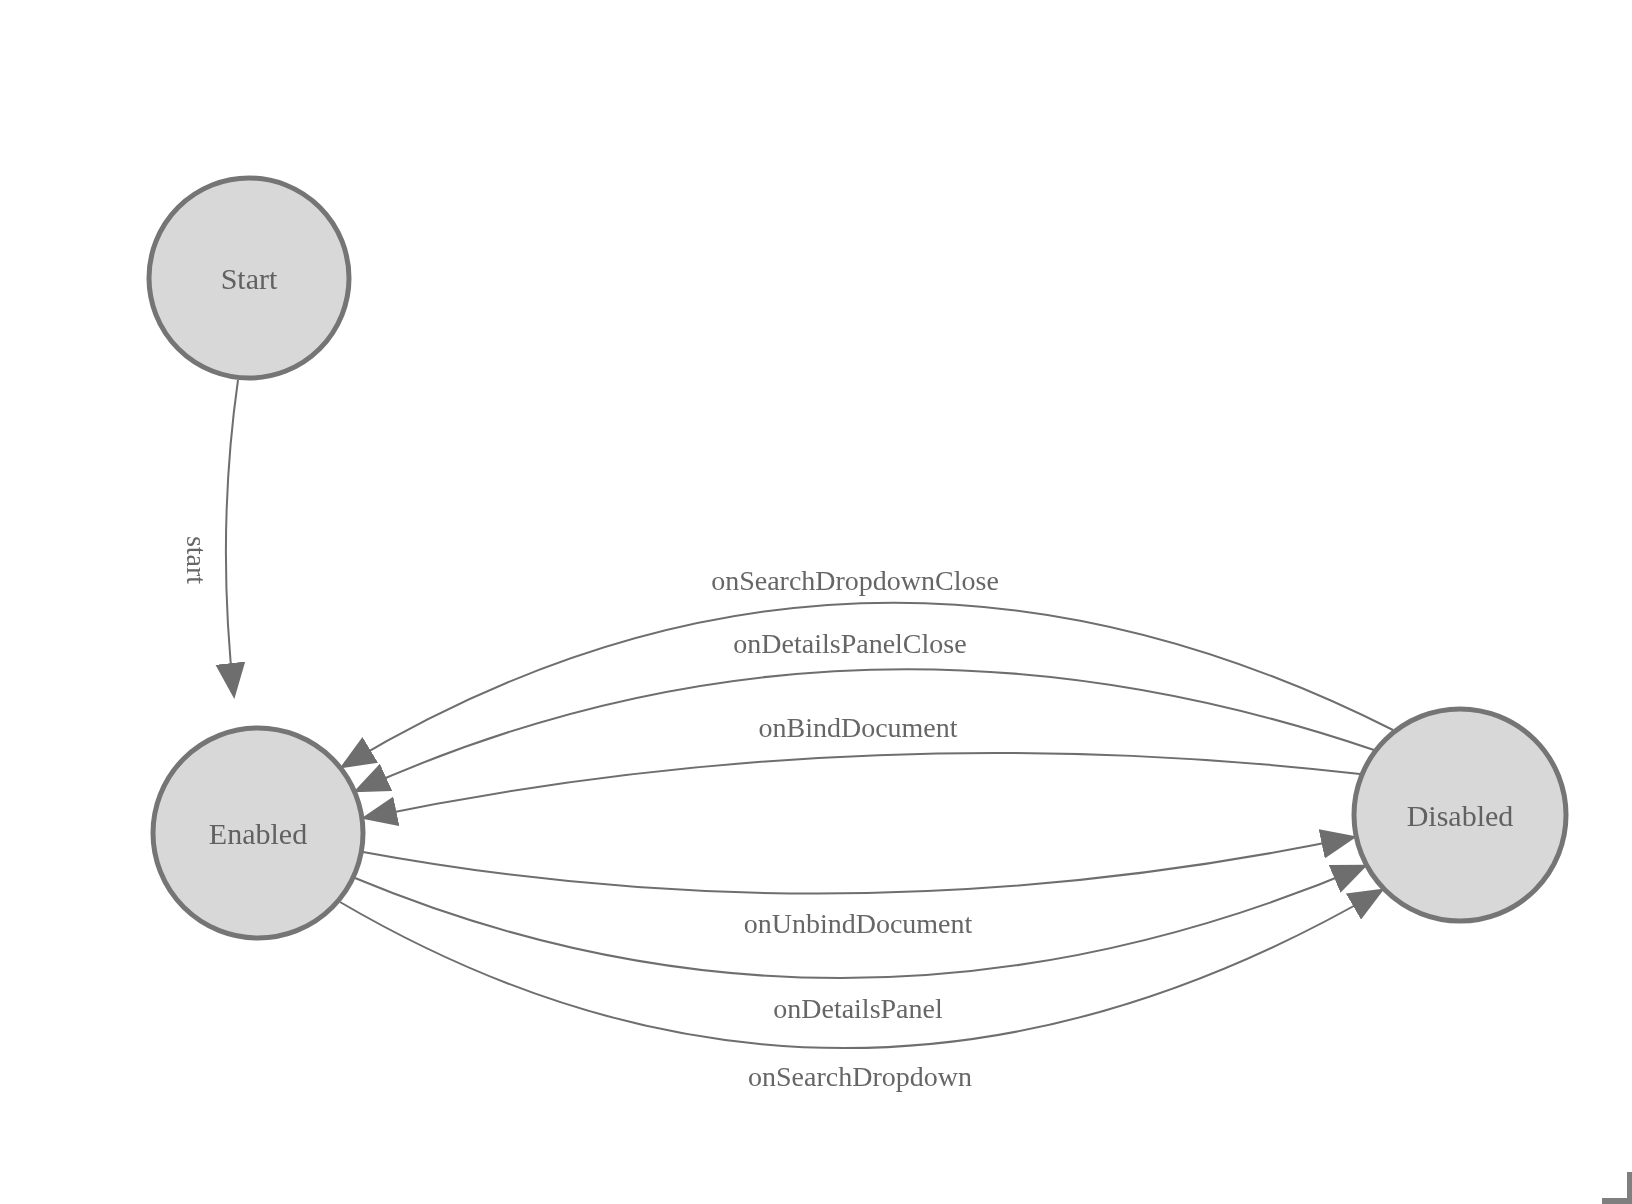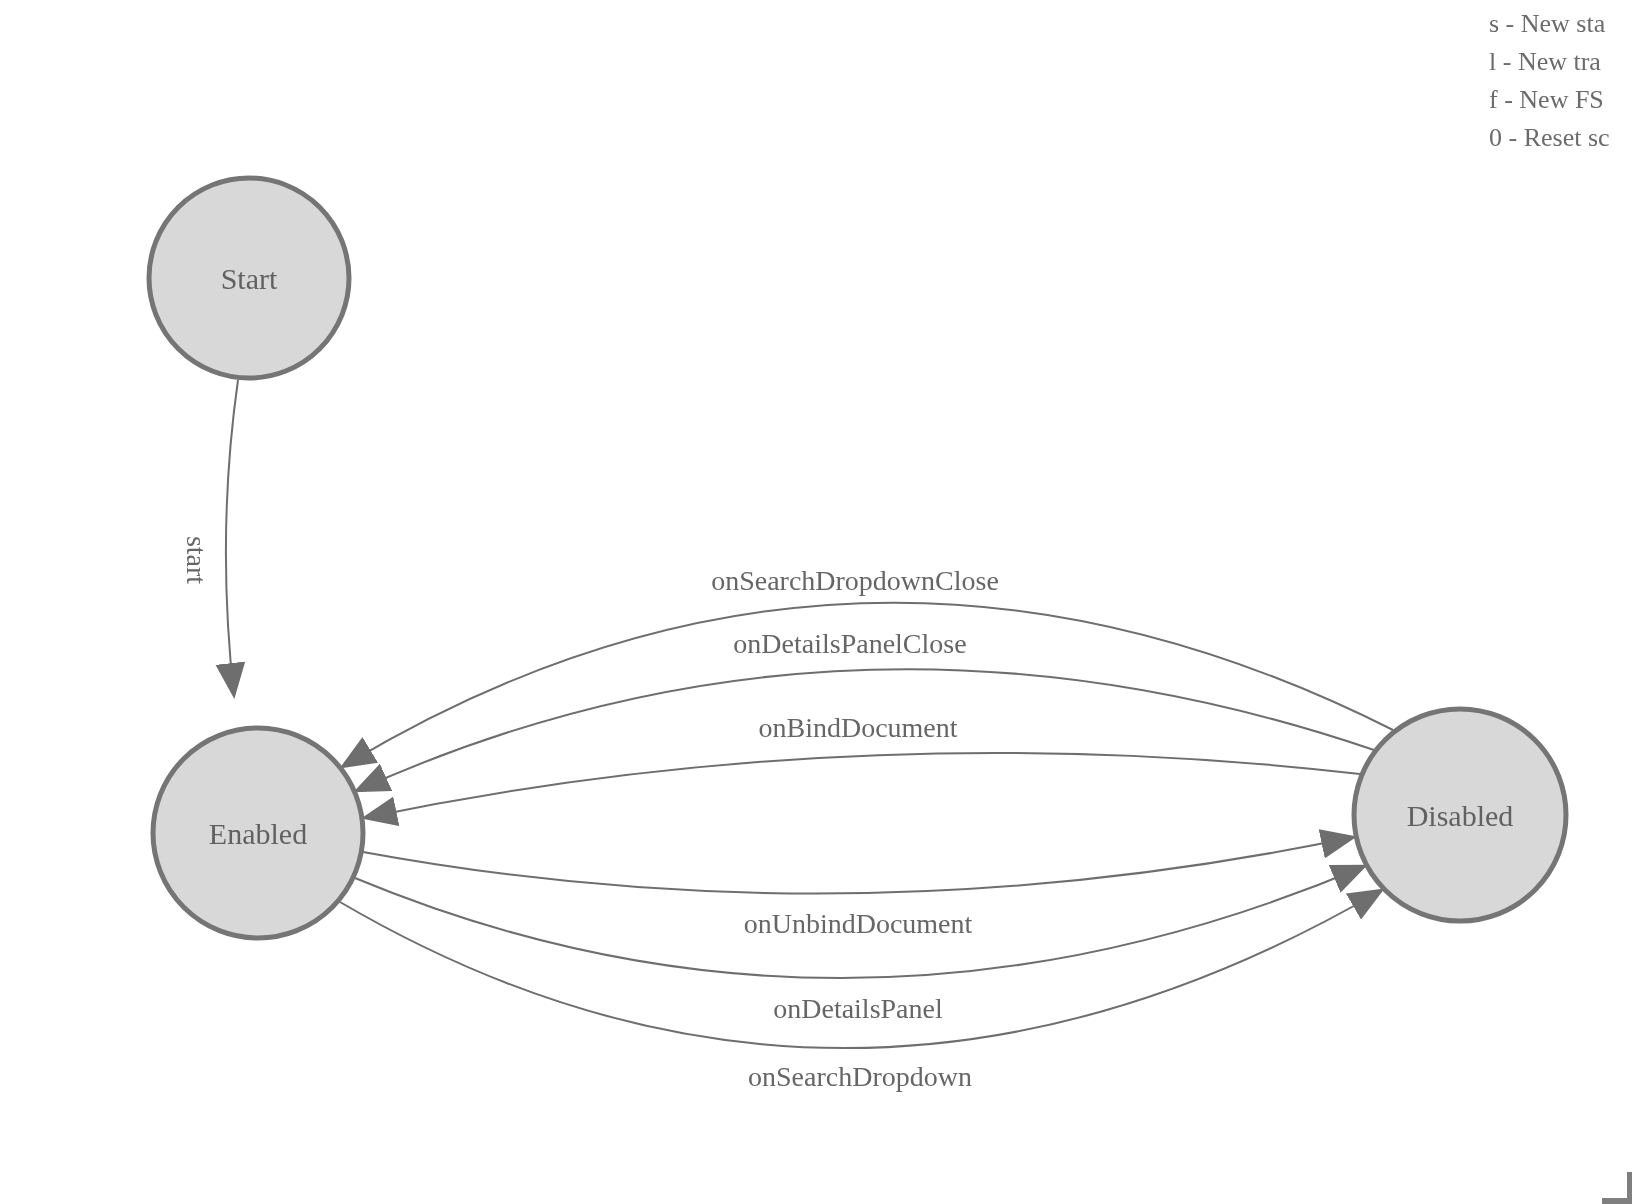--- a/index.html
+++ b/index.html
@@ -103,20 +103,14 @@
       <text class="edge-label" x="858" y="1018">onDetailsPanel</text>
       <text class="edge-label" x="860" y="1086">onSearchDropdown</text>
     </g>
 
     <g class="corner-marker">
       <rect x="1627" y="1172" width="5" height="32"></rect>
       <rect x="1602" y="1198" width="30" height="6"></rect>
     </g>
   </svg>
 
-  <div class="legend">
-    <div>s - New sta</div>
-    <div>l - New tra</div>
-    <div>f - New FS</div>
-    <div>0 - Reset sc</div>
-  </div>
 
 </div>
 
 </body></html>

